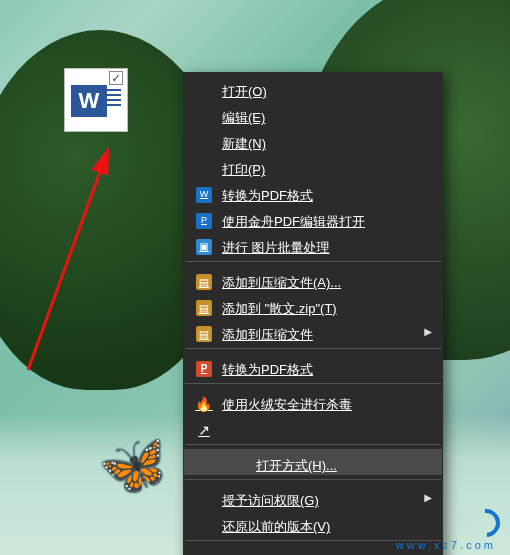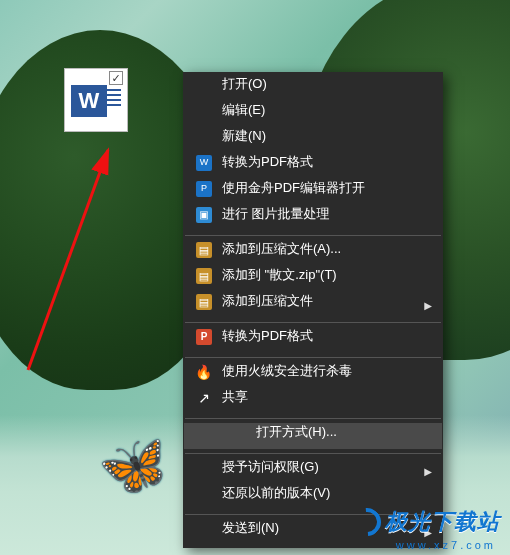--- a/index.html
+++ b/index.html
@@ -81,25 +81,26 @@
     left:183px; top:72px;
     width:260px;
     background:#2b2b2b;
     color:#fff;
     font-size:13px;
     box-shadow:4px 4px 12px rgba(0,0,0,.55);
     padding:3px 1px;
   }
   .item {
     display:flex;
-    align-items:flex-start;
+    align-items:flex-end;
     height:26px;
     padding:0 14px 0 10px;
     position:relative;
     cursor:default;
+    text-decoration:underline;
   }
   .item.highlight { background:#4a4a4a;padding-left:44px; }
   .ic {
     width:20px; height:20px;
     margin-right:8px;
     display:flex;align-items:center;justify-content:center;
     font-size:13px;
   }
   .lbl { flex:1; white-space:nowrap; }
   .sub {
@@ -183,20 +184,24 @@
     <span class="lbl">打开(O)</span>
   </div>
   <div class="item">
     <span class="ic"></span>
     <span class="lbl">编辑(E)</span>
   </div>
   <div class="item">
     <span class="ic"></span>
     <span class="lbl">新建(N)</span>
   </div>
+  <div class="item">
+    <span class="ic"></span>
+    <span class="lbl">打印(P)</span>
+  </div>
 
   <div class="item">
     <span class="ic">
         <span class="ic-pdf">W</span>
       </span>
     <span class="lbl">转换为PDF格式</span>
   </div>
   <div class="item">
     <span class="ic">
         <span class="ic-pdf">P</span>
@@ -242,21 +247,20 @@
   </div>
 
   <div class="sep"></div>
 
   <div class="item">
     <span class="ic ic-shield">🔥</span>
     <span class="lbl">使用火绒安全进行杀毒</span>
   </div>
   <div class="item">
     <span class="ic ic-share">↗</span>
-    <span class="lbl">共享</span>
   </div>
 
   <div class="sep"></div>
 
   <div class="item highlight">
     <span class="ic"></span>
     <span class="lbl">打开方式(H)...</span>
   </div>
 
   <div class="sep"></div>
@@ -276,15 +280,14 @@
   <div class="item">
     <span class="ic"></span>
     <span class="lbl">发送到(N)</span>
     <span class="sub">▶</span>
   </div>
 
 </div>
 
 <div class="watermark">
   <span class="wm-swoosh"></span>
-  <span>极光下载站</span>
 </div>
 <div class="wm-sub">www.xz7.com</div>
 
 </body></html>

